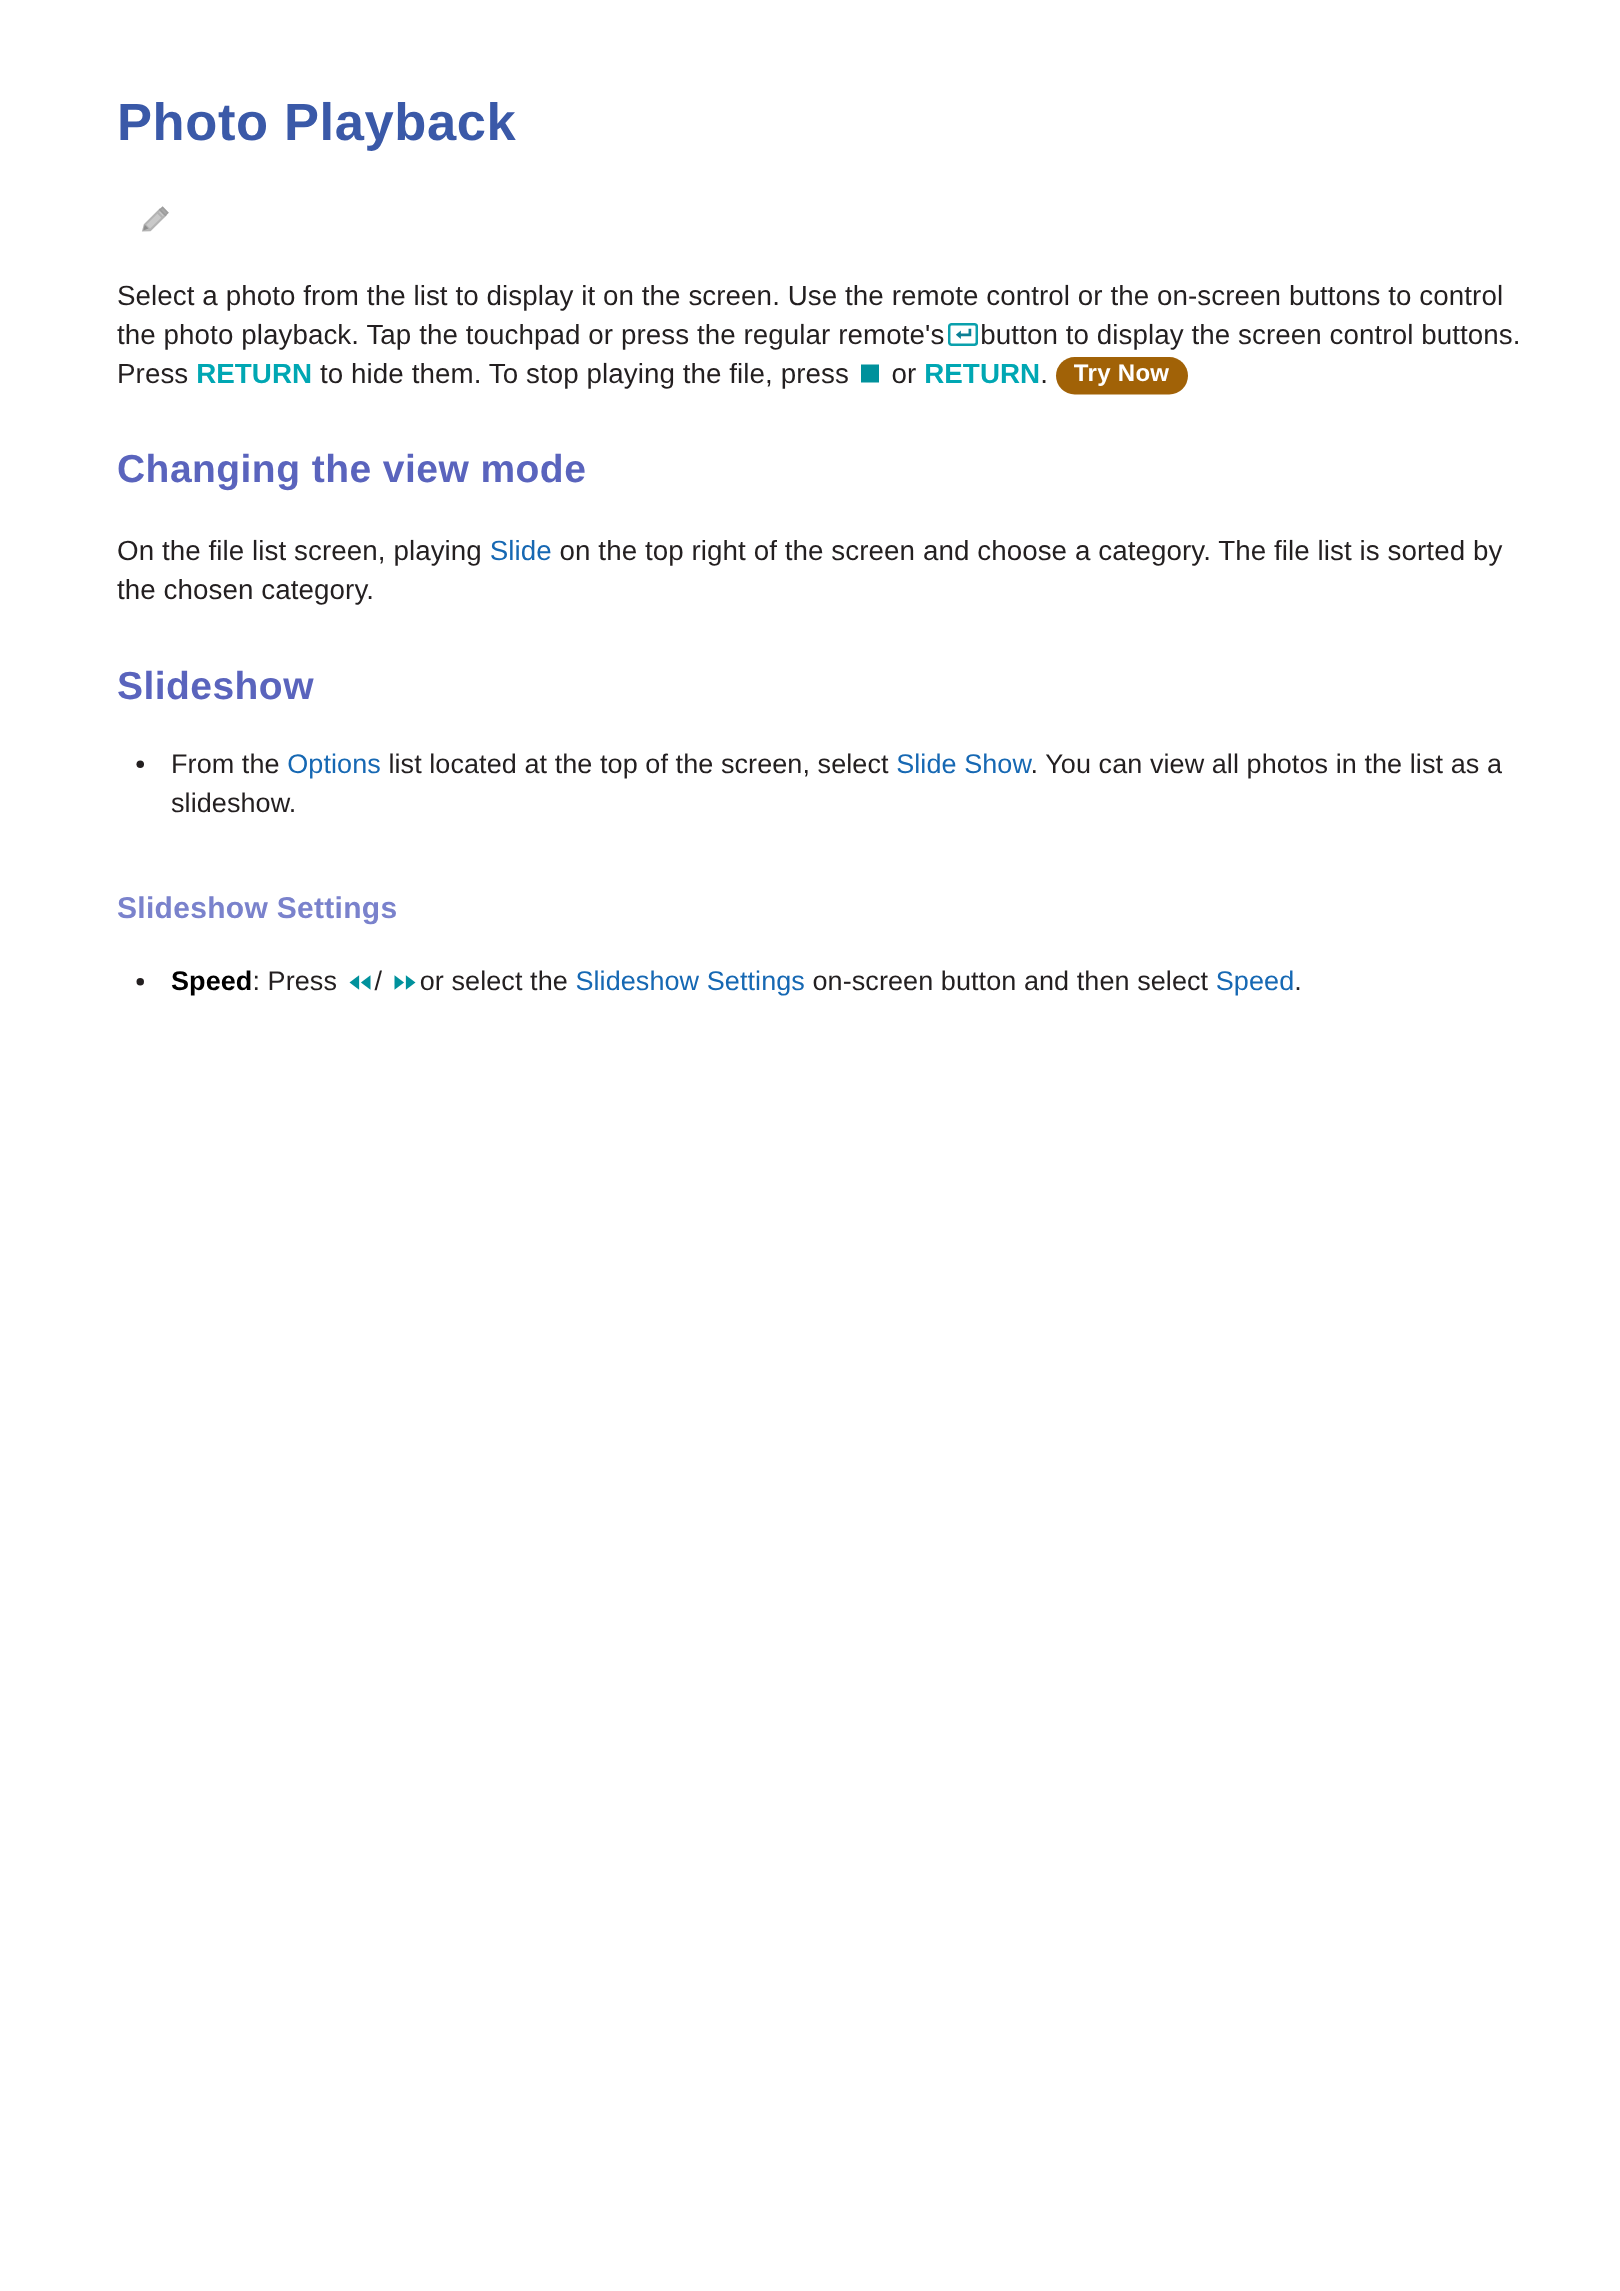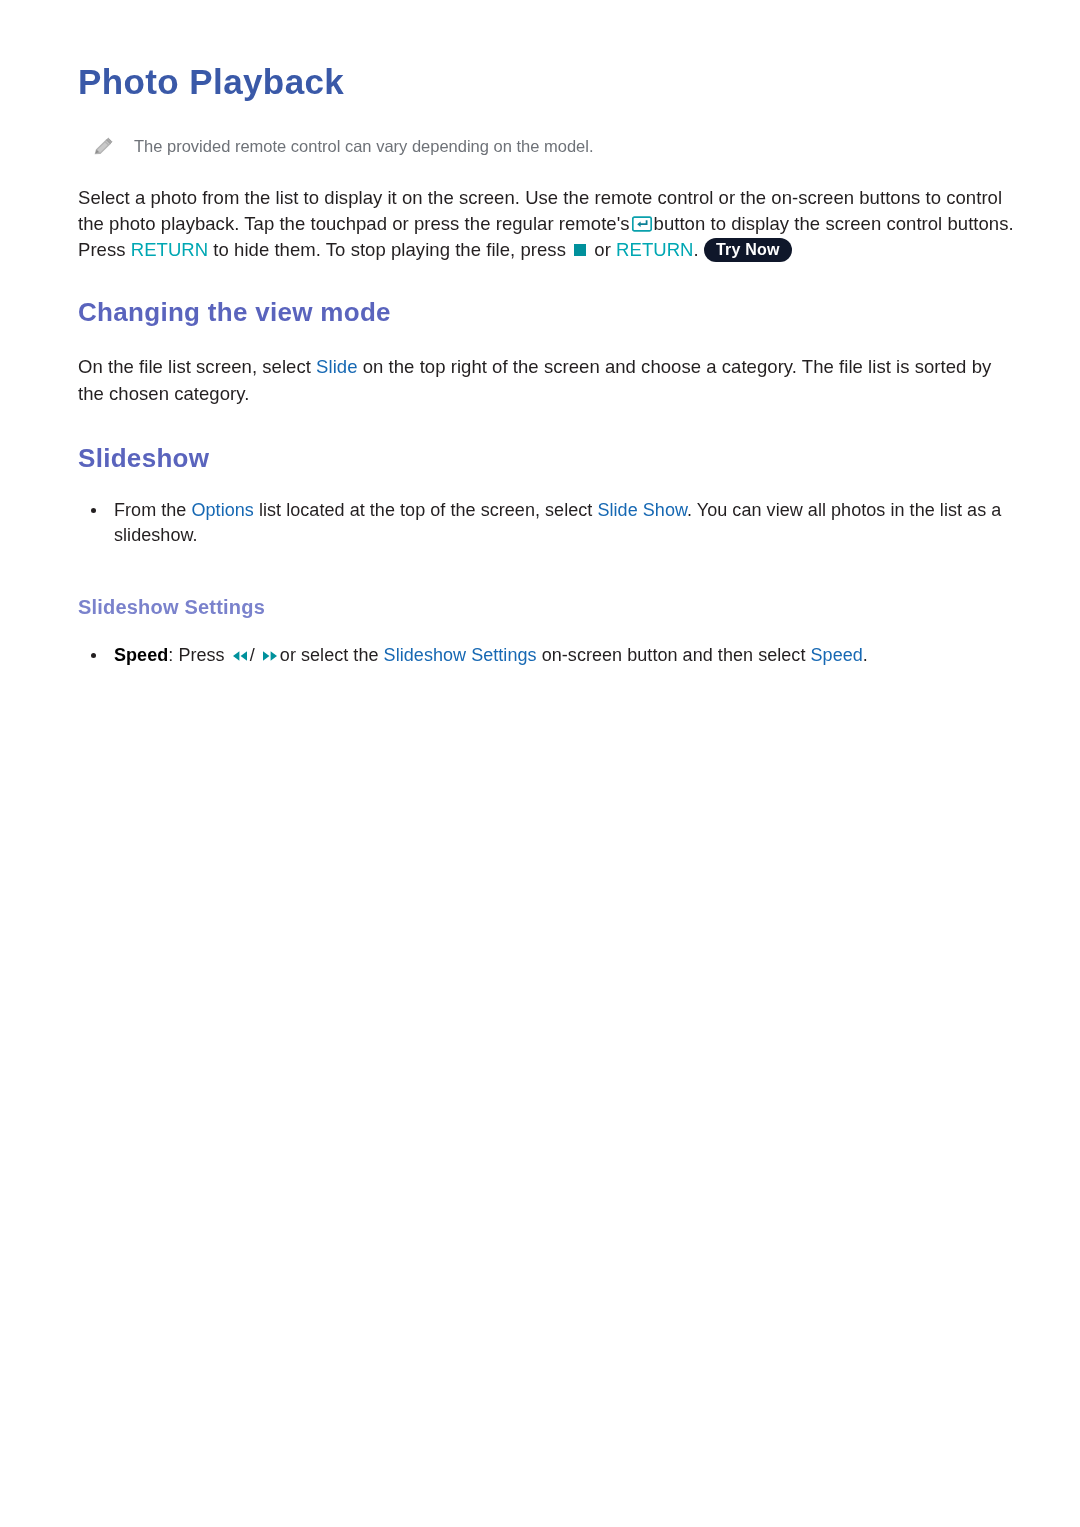--- a/index.html
+++ b/index.html
@@ -104,27 +104,27 @@
     left: 13px;
     top: 10px;
     width: 5px;
     height: 5px;
     border-radius: 50%;
     background: #231f20;
   }
 
   
   .kw-blue { color: #1668b3; }
-  .kw-teal { color: #00a7b3; font-weight: normal; }
+  .kw-teal { color: #00a7b3; font-weight: bold; }
   .bold-black { font-weight: bold; color: #000000; }
 
   
   .try-now {
     display: inline-block;
-    background: #0f172a;
+    background: #a16207;
     color: #ffffff;
     font-size: 16px;
     font-weight: bold;
     border-radius: 13px;
     padding: 2px 12px 3px 12px;
     line-height: 1.2;
     vertical-align: 1px;
     letter-spacing: 0.2px;
   }
 
@@ -166,21 +166,20 @@
       <svg width="22" height="22" viewBox="0 0 22 22" xmlns="http://www.w3.org/2000/svg">
         <g fill="none" stroke="#b4b4b4" stroke-width="1.4">
           <path d="M3.5 17.6 L4.5 13.8 L14.6 3.9 L18.2 7.5 L8.1 17.4 Z" fill="#c9c9c9"></path>
           <path d="M4.5 13.8 L8.1 17.4"></path>
           <path d="M13.0 5.5 L16.6 9.1"></path>
         </g>
         <path d="M3.5 17.6 L4.5 13.8 L7.0 16.3 Z" fill="#8d8d8d"></path>
         <path d="M14.6 3.9 L16.4 2.2 L19.9 5.8 L18.2 7.5 Z" fill="#a8a8a8" stroke="#9c9c9c" stroke-width="1"></path>
       </svg>
     </span>
-    <span class="note-text">The provided remote control can vary depending on the model.</span>
   </div>
 
   <p class="body">
     <span>Select a photo from the list to display it on the screen. Use the remote control or the on-screen buttons to control the photo playback. Tap the touchpad or press the regular remote's</span><span class="icon-inline icon-enter">
       <svg width="20" height="16" viewBox="0 0 20 16" xmlns="http://www.w3.org/2000/svg">
         <rect x="0.8" y="1.2" width="18.4" height="13.6" rx="1.6" fill="none" stroke="#0aa0ac" stroke-width="1.7"></rect>
         <path d="M14.6 4.2 V8.2 H7.6" fill="none" stroke="#0b7f95" stroke-width="1.8"></path>
         <path d="M8.6 5.4 L5.2 8.2 L8.6 11.0 Z" fill="#0b7f95"></path>
       </svg>
     </span><span>button to display the screen control buttons. Press</span>
@@ -189,21 +188,21 @@
     <span>or</span>
     <span class="kw-teal">RETURN</span><span>.</span>
     <span class="try-now">Try Now</span>
   </p>
 
   <div class="gap-before-h2"></div>
   <h2 class="section-title">Changing the view mode</h2>
   <div class="gap-after-h2"></div>
 
   <p class="body">
-    <span>On the file list screen, select</span>
+    <span>On the file list screen, playing</span>
     <span class="kw-blue">Slide</span>
     <span>on the top right of the screen and choose a category. The file list is sorted by the chosen category.</span>
   </p>
 
   <div class="gap-before-slideshow"></div>
   <h2 class="section-title">Slideshow</h2>
   <div class="gap-after-slideshow-h2"></div>
 
   <ul class="bullets">
     <li>

